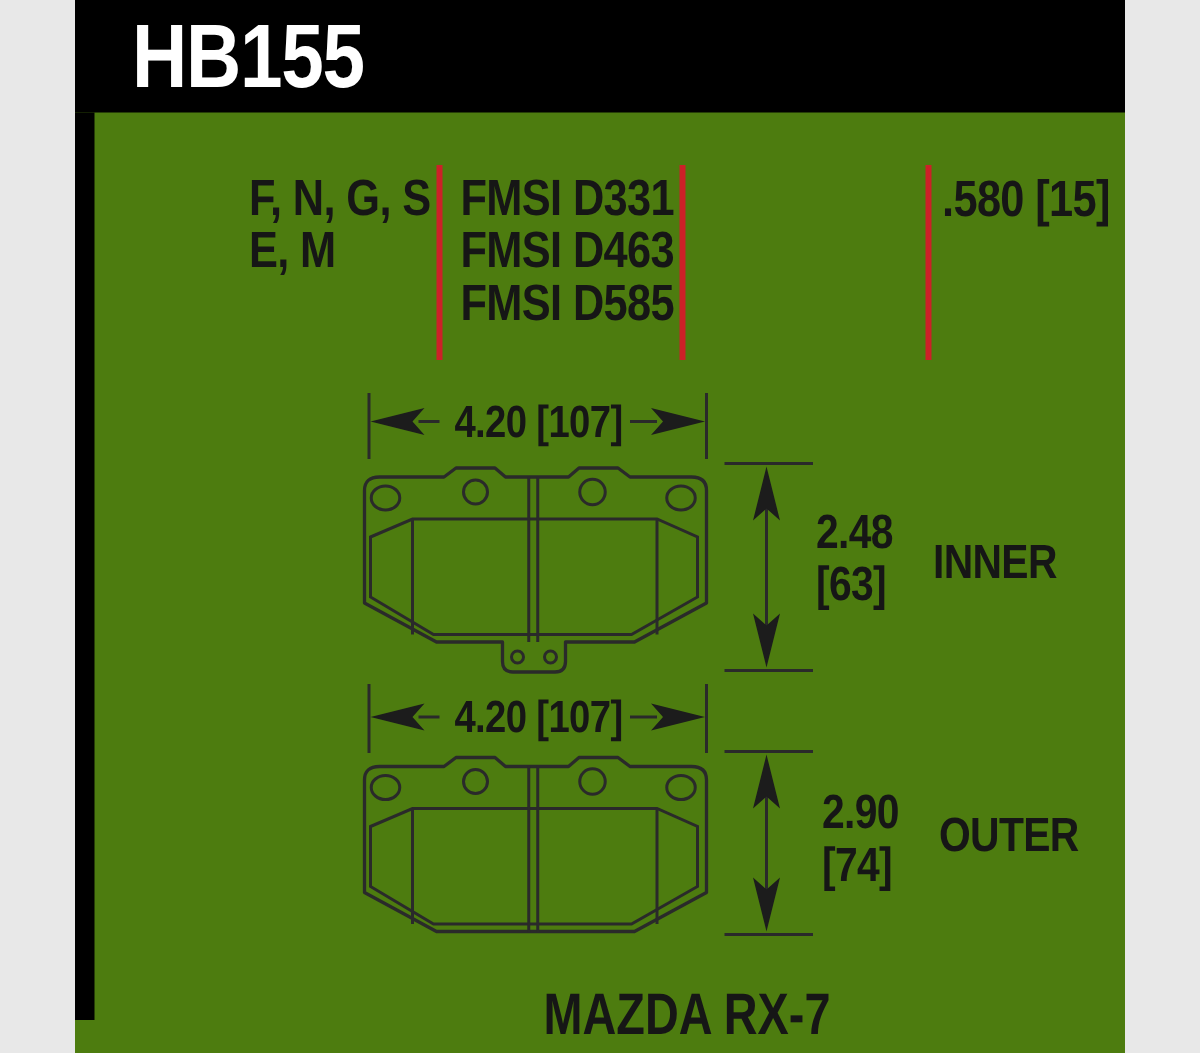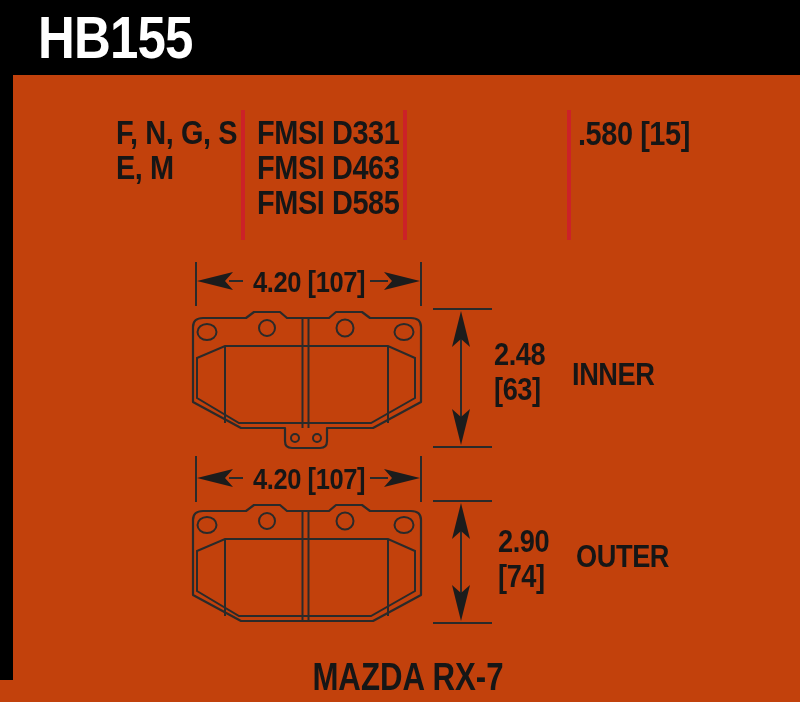--- a/index.html
+++ b/index.html
@@ -1,19 +1,19 @@
 <!DOCTYPE html>
 <html><head>
 <meta charset="utf-8">
 <style>
   html,body { margin:0; padding:0; background:#e8e8e8; }
   body { font-family:"Liberation Sans", sans-serif; }
   #sheet {
-    position:relative; width:800px; height:702px;
-    background:#c2410c; overflow:hidden; margin:0 auto;
+    position:relative; width:700px; height:702px;
+    background:#4d7c0f; overflow:hidden; margin:0 auto;
   }
   .hdr-bar { position:absolute; left:0; top:0; width:800px; height:75px; background:#000000; }
   .left-strip { position:absolute; left:0; top:75px; width:13px; height:605px; background:#000000; }
   .part-no {
     position:absolute; left:38px; top:0; height:75px; line-height:75px;
     color:#ffffff; font-weight:bold; font-size:60px; letter-spacing:-1px;
     transform:scaleX(0.85); transform-origin:0 50%; white-space:nowrap;
   }
   .tx {
     position:absolute; font-weight:bold; color:#161616; white-space:nowrap;

